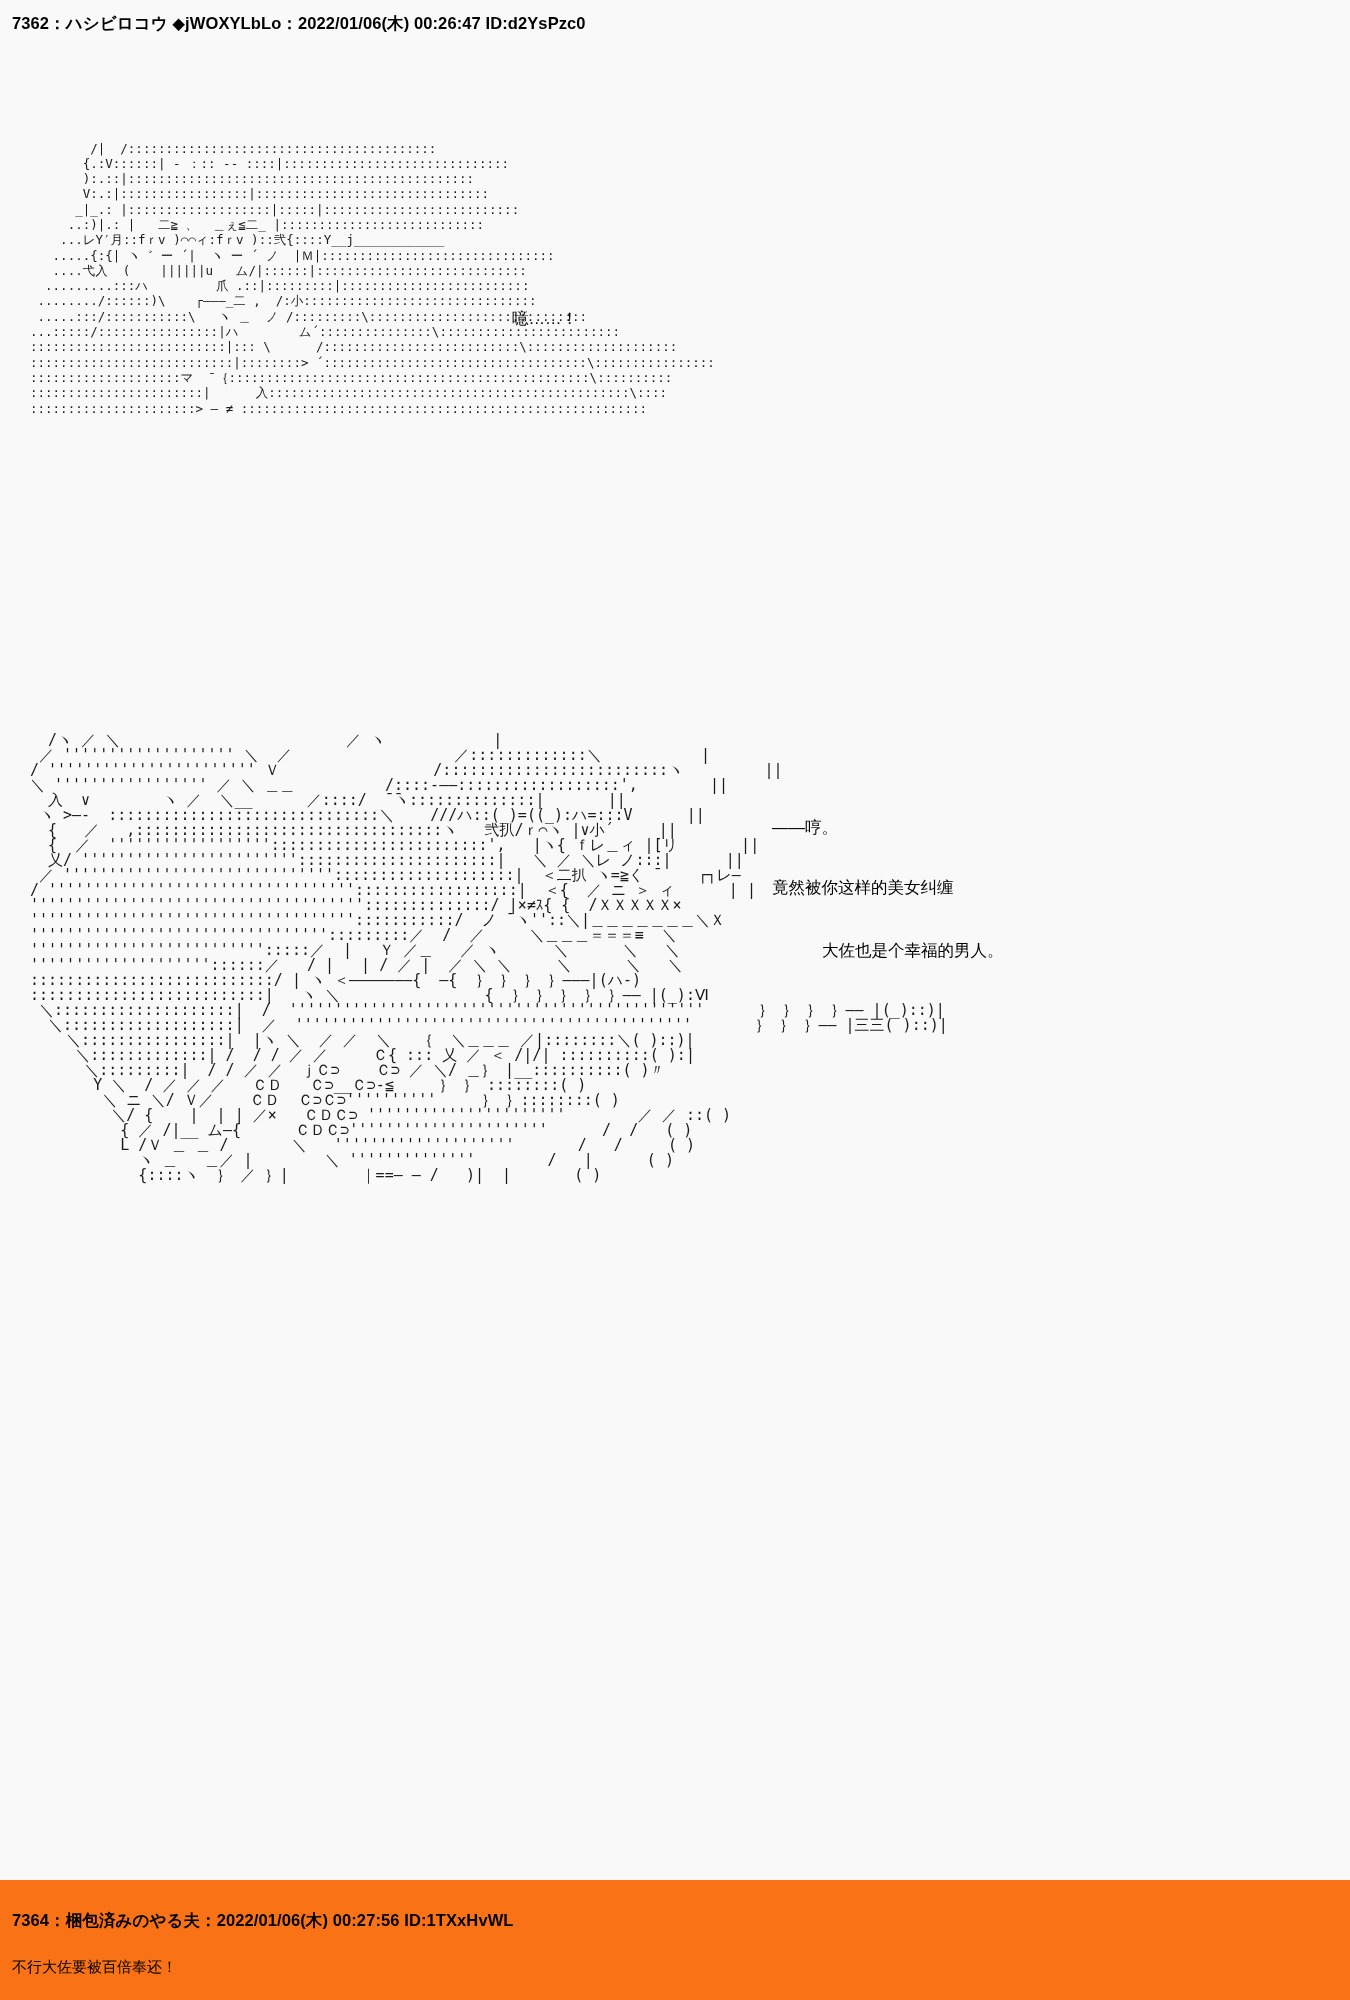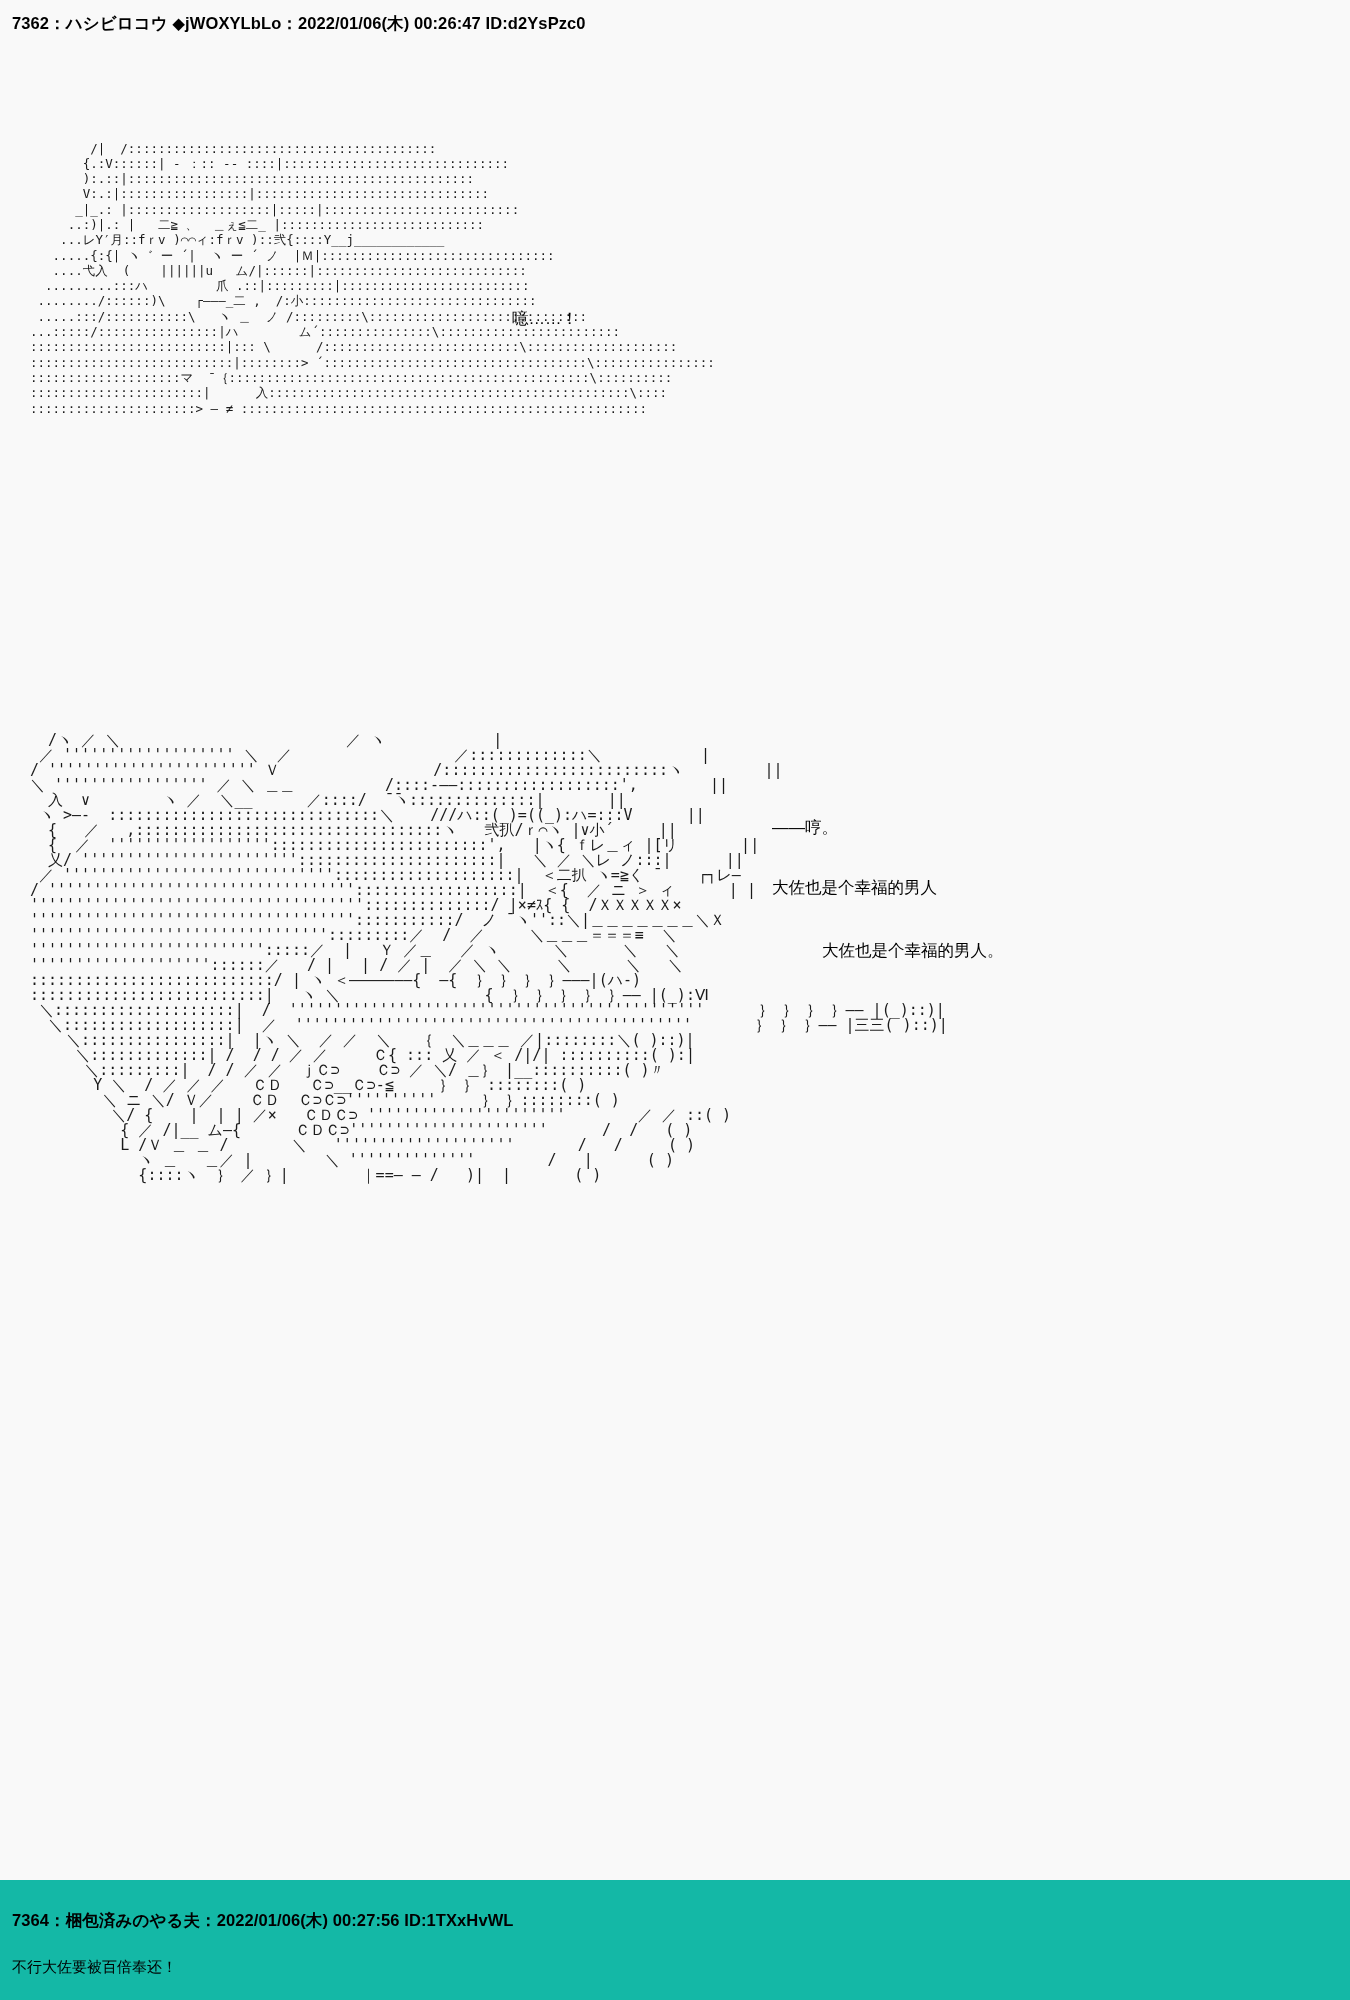--- a/index.html
+++ b/index.html
@@ -73,21 +73,21 @@
   #dialogue-2b { left: 772px; top: 875px; }
   #dialogue-2c { left: 776px; top: 938px; margin-left: 46px; }
 
   
   #post-bottom {
     position: absolute;
     left: 0;
     top: 1880px;
     width: 1350px;
     height: 120px;
-    background: #14b8a6;
+    background: #f97316;
   }
   #post-bottom-header {
     position: absolute;
     left: 12px; top: 30px;
   }
   #post-bottom-body {
     position: absolute;
     left: 12px; top: 78px;
     font-size: 15px;
     color: #000;
@@ -148,21 +148,21 @@
        Y ＼  / ／ ／ ／   ＣＤ   Ｃ⊃__Ｃ⊃-≦     ｝ ｝ ::::::::( )
         ＼ ニ ＼/ Ｖ／    ＣＤ  Ｃ⊃Ｃ⊃''''''''''     ｝ ｝::::::::( )
          ＼/ {    |  | | ／×   ＣＤＣ⊃ ''''''''''''''''''''''        ／ ／ ::( )
           { ／ /|__ ム―{      ＣＤＣ⊃''''''''''''''''''''''      /  /   ( )
           L /Ｖ ＿ ＿ /       ＼   ''''''''''''''''''''       /   /     ( )
             ヽ ＿   ＿／ |        ＼ ''''''''''''''        /   |      ( )
             {::::ヽ  ｝ ／ ｝|        ｜==― ― /   )|  |       ( )</pre>
 
   <div id="dialogue-2a" class="dialogue">――哼。</div>
 
-  <div id="dialogue-2b" class="dialogue">大佐也是个幸福的男人</div>
+  <div id="dialogue-2b" class="dialogue">竟然被你这样的美女纠缠</div>
 
   <div id="dialogue-2c" class="dialogue">大佐也是个幸福的男人。</div>
 
 </div>
 
 <div id="post-bottom">
 
   <div id="post-bottom-header" class="post-header">7364：梱包済みのやる夫：2022/01/06(木) 00:27:56 ID:1TXxHvWL</div>
 
   <div id="post-bottom-body">不行大佐要被百倍奉还！</div>

